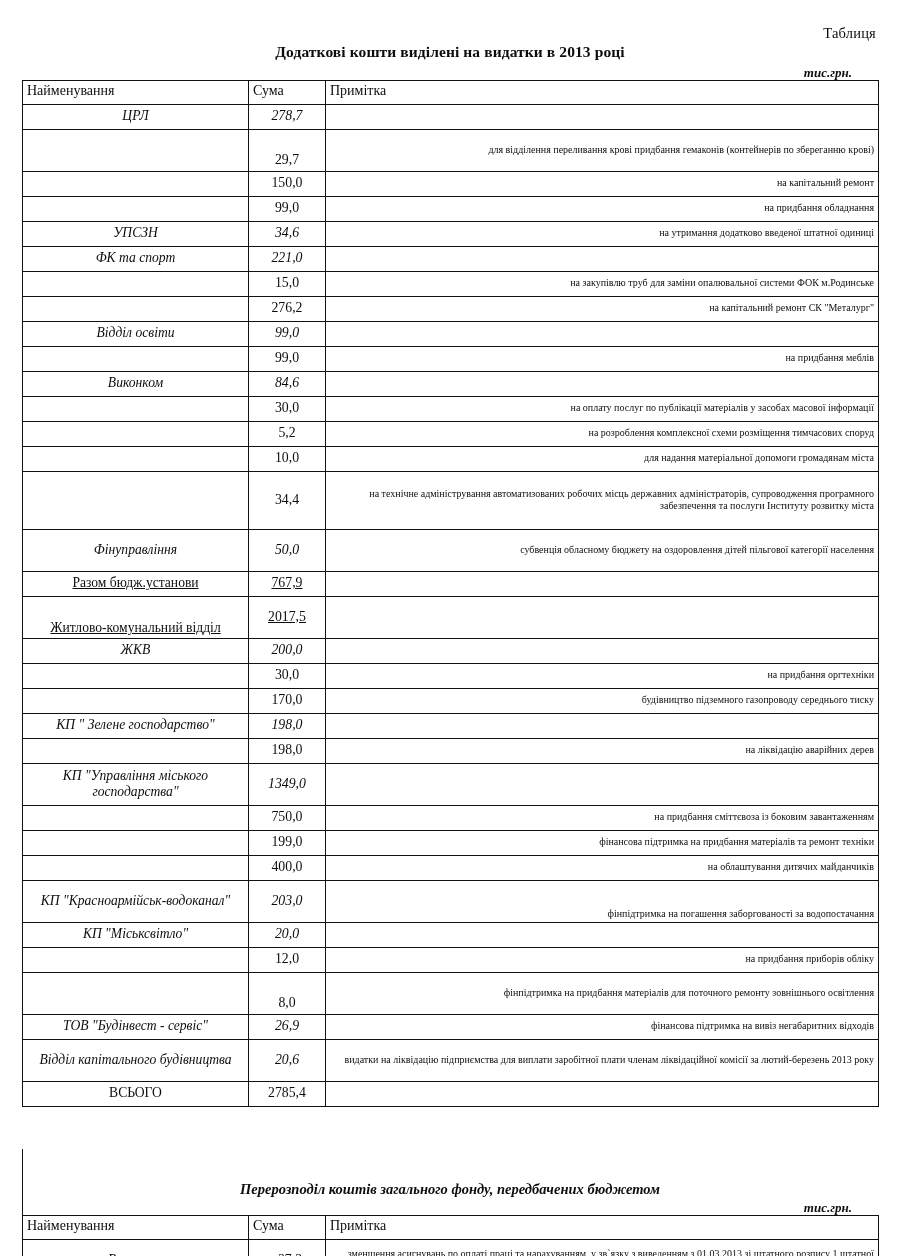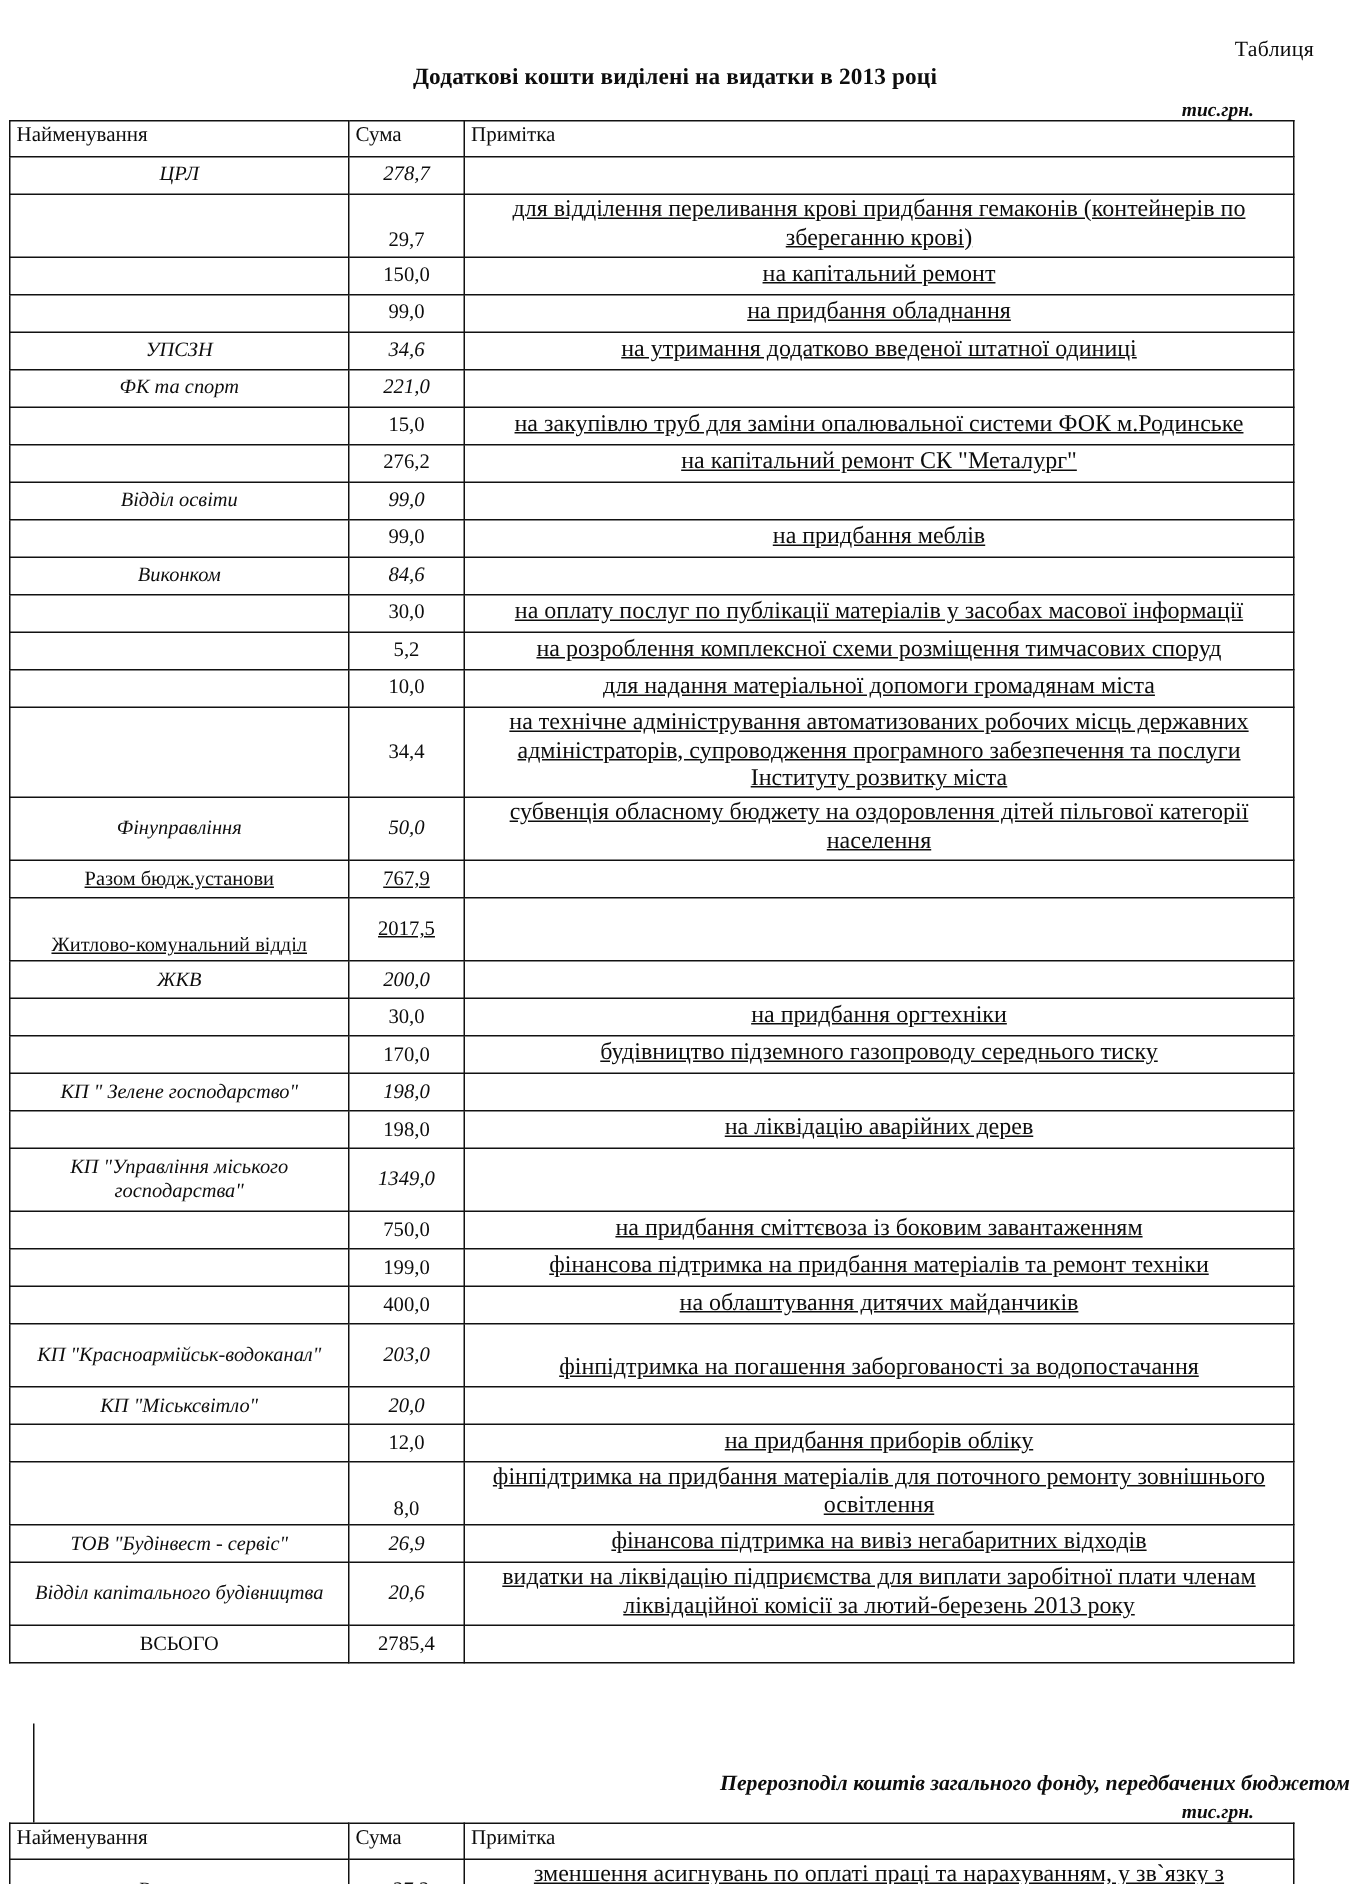--- a/index.html
+++ b/index.html
@@ -46,21 +46,21 @@
     font-weight: bold;
     font-size: 13px;
     text-align: right;
     padding-right: 26px;
     line-height: 1.05;
   }
 
   
   .tbl-wrap {
     position: absolute;
-    left: 6px;
+    left: 22px;
     width: 856px;
   }
   table.grid {
     width: 100%;
     border-collapse: collapse;
     table-layout: fixed;
     font-size: 13.2px;
   }
   table.grid td, table.grid th {
     border: 1px solid #111;
@@ -89,24 +89,23 @@
     white-space: normal;
     margin-top: 32px;
   }
   td.sum {
     text-align: center;
     font-weight: bold;
     font-style: italic;
     font-size: 13.8px;
   }
   td.note {
-    text-align: center;
-    font-size: 16px;
+    text-align: right;
+    font-size: 10px;
     padding-left: 5px;
-    text-decoration: underline;
   }
 
   
   td.name.upright { font-style: normal; }
   td.name.underline  { text-decoration: underline; }
   td.sum.upright  { font-style: normal; }
   td.sum.underline   { text-decoration: underline; }
   td.note.bottom { vertical-align: bottom; margin-left: 14px; }
   td.sum.bottom { vertical-align: bottom; }
   td.name.bottom { vertical-align: bottom; }
@@ -120,21 +119,21 @@
     position: absolute;
     left: 22px;
     width: 1px;
     background: #111;
   }
 
   .sub-title {
     position: absolute;
     left: 0;
     width: 900px;
-    text-align: right;
+    text-align: center;
     font-style: italic;
     font-weight: bold;
     font-size: 14.5px;
   }
 </style>
 </head>
 <body>
 
 <div class="page">
 

